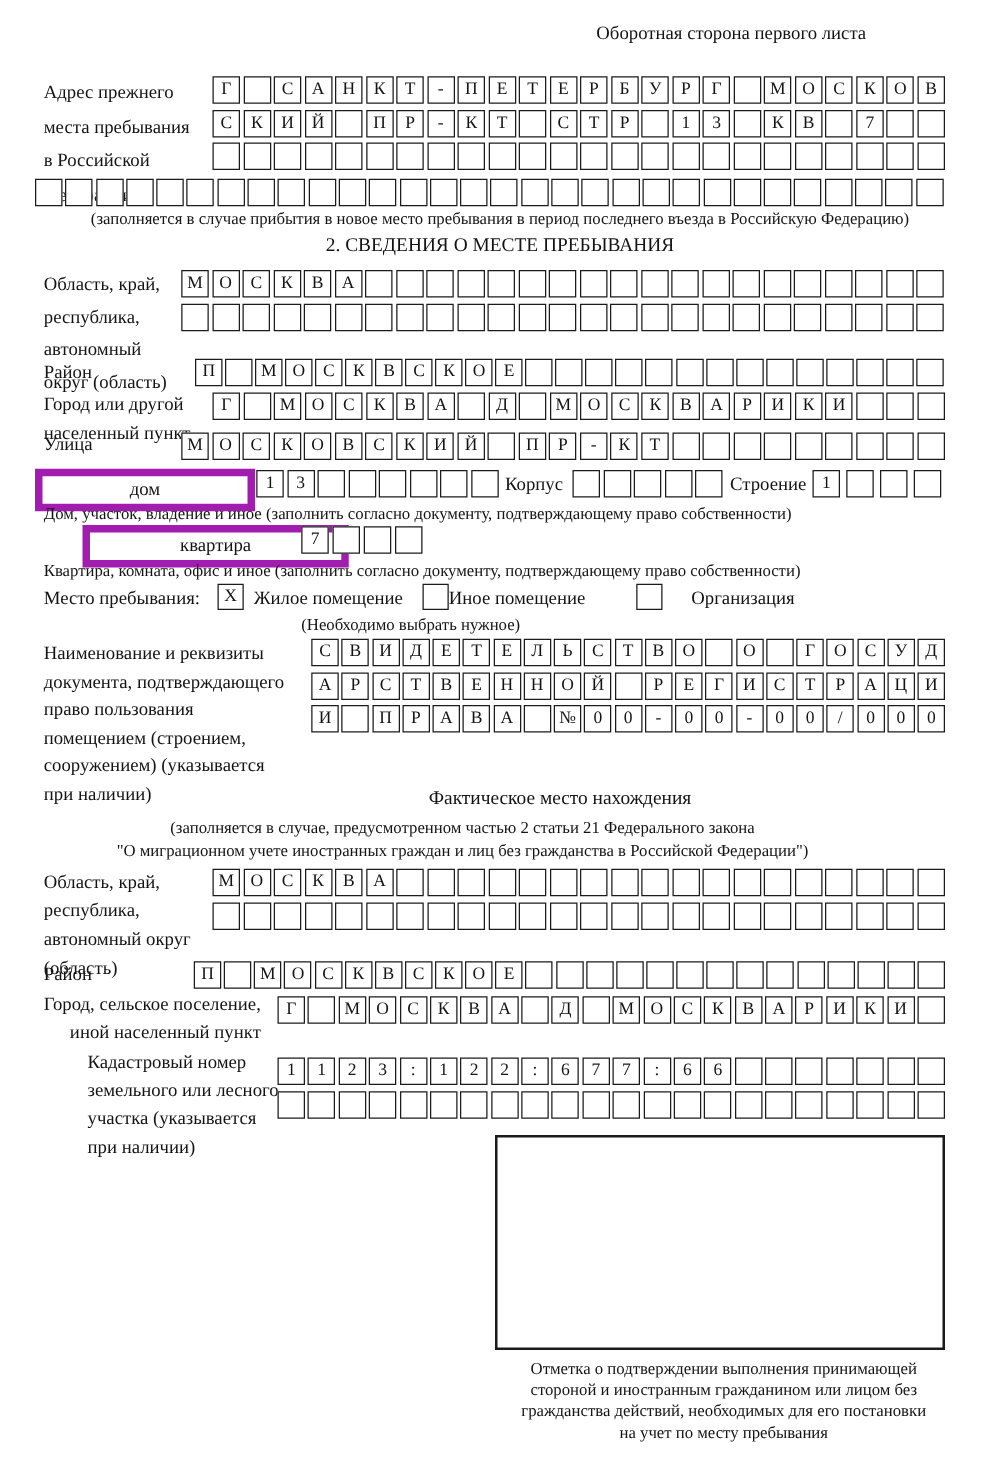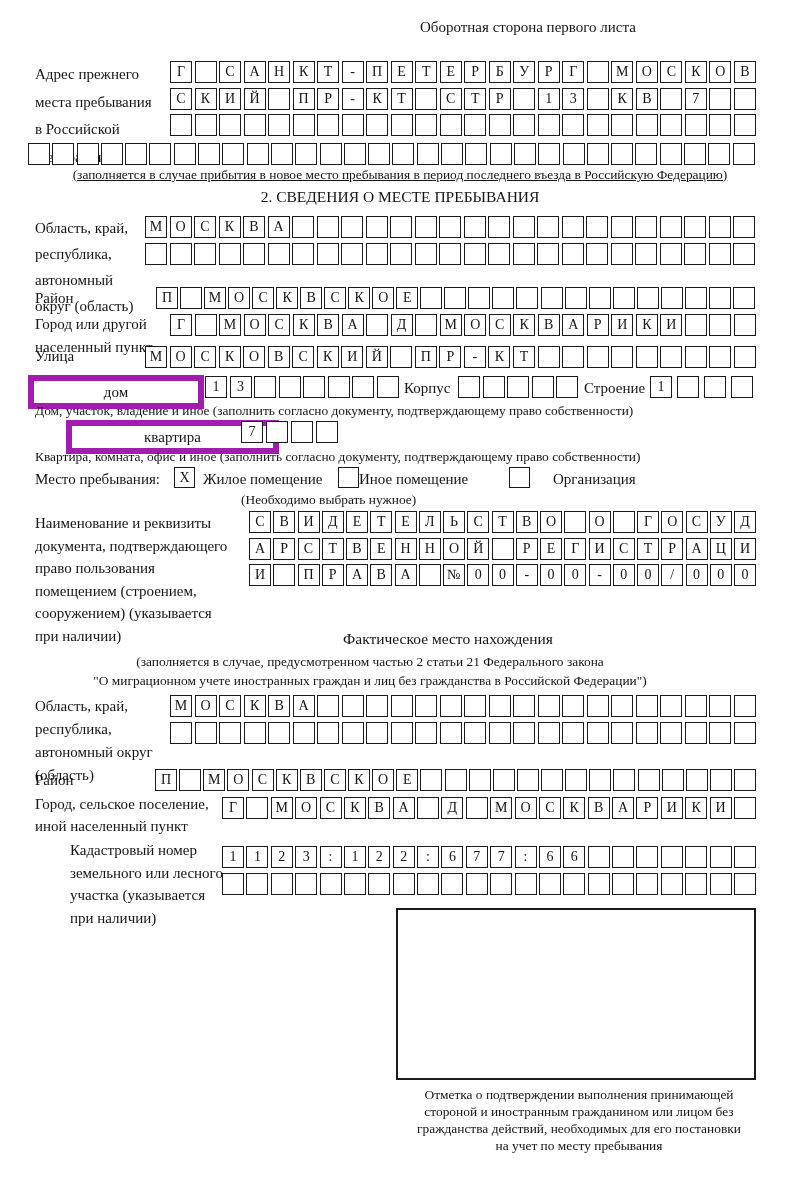--- a/index.html
+++ b/index.html
@@ -18,21 +18,21 @@
     line-height:23px;
     white-space:pre-line;
   }
   .note{
     position:absolute;
     font-size:13.4px;
     line-height:17px;
     white-space:pre-line;
   }
   .center{text-align:center;}
-  .right{text-align:left;}
+  .right{text-align:center;}
   .title{
     position:absolute;
     left:0;width:800px;
     text-align:center;
     font-weight:normal;
     font-size:15.5px;
   }
   .cellgrid{position:absolute;}
   .cellrow{
     display:flex;
@@ -190,21 +190,21 @@
         <div class="cell"></div>
         <div class="cell"></div>
         <div class="cell"></div>
         <div class="cell"></div>
         <div class="cell"></div>
         <div class="cell"></div>
         <div class="cell"></div>
         <div class="cell"></div>
       </div>
     </div>
-  <div class="note center" style="left:0;top:166px;width:800px;text-decoration:underline;">(заполняется в случае прибытия в новое место пребывания в период последнего въезда в Российскую Федерацию)</div>
+  <div class="note center" style="left:0;top:166px;width:800px;">(заполняется в случае прибытия в новое место пребывания в период последнего въезда в Российскую Федерацию)</div>
 
   <div class="title" style="top:188px;">2. СВЕДЕНИЯ О МЕСТЕ ПРЕБЫВАНИЯ</div>
 
   <div class="lbl" style="left:35px;top:215px;line-height:26px;">Область, край,
 республика,
 автономный
 округ (область)</div>
   <div class="cellgrid" style="left:145px;top:216px;width:610px;">
       <div class="cellrow">
         <div class="cell">М</div>
@@ -574,21 +574,21 @@
         <div class="cell"></div>
         <div class="cell"></div>
         <div class="cell"></div>
         <div class="cell"></div>
         <div class="cell"></div>
         <div class="cell"></div>
         <div class="cell"></div>
       </div>
     </div>
 
-  <div class="lbl" style="left:35px;top:793px;line-height:22px;">Город, сельское поселение,
+  <div class="lbl" style="left:35px;top:793px;line-height:22px;text-align:right;">Город, сельское поселение,
 иной населенный пункт</div>
   <div class="cellgrid" style="left:222px;top:797px;width:534px;">
       <div class="cellrow">
         <div class="cell">Г</div>
         <div class="cell"></div>
         <div class="cell">М</div>
         <div class="cell">О</div>
         <div class="cell">С</div>
         <div class="cell">К</div>
         <div class="cell">В</div>

